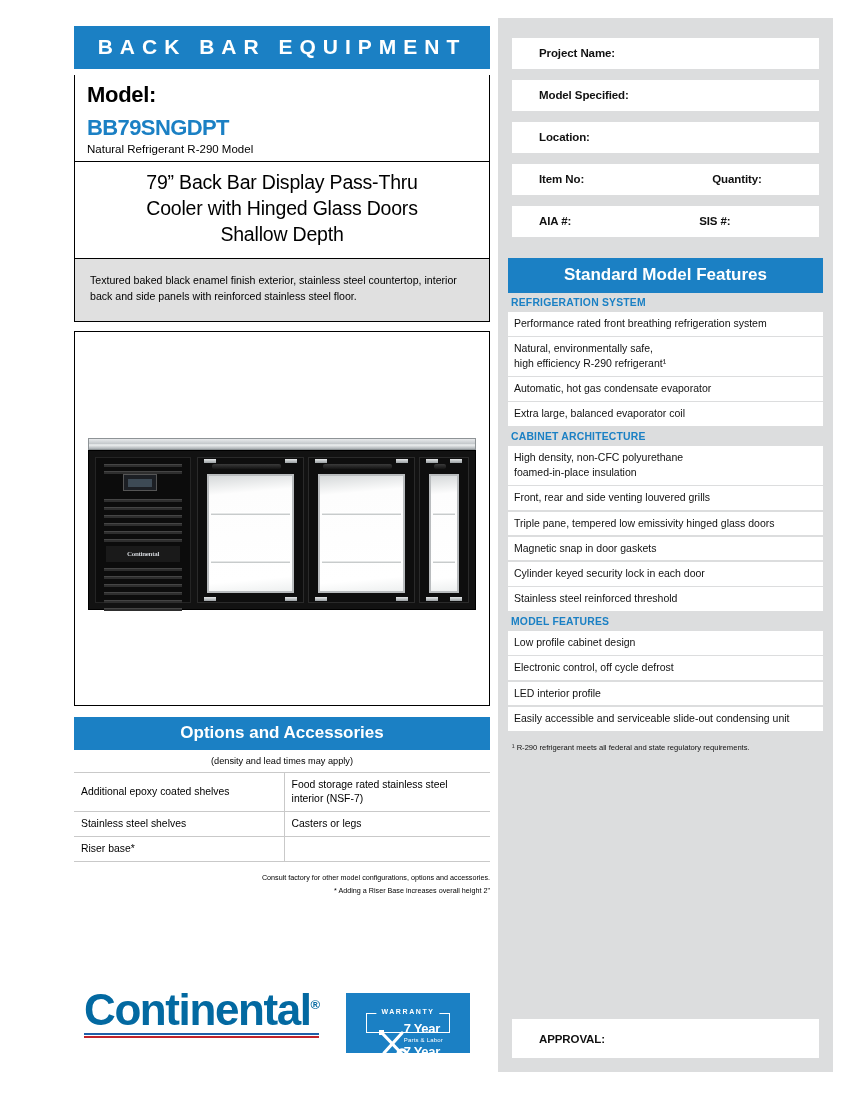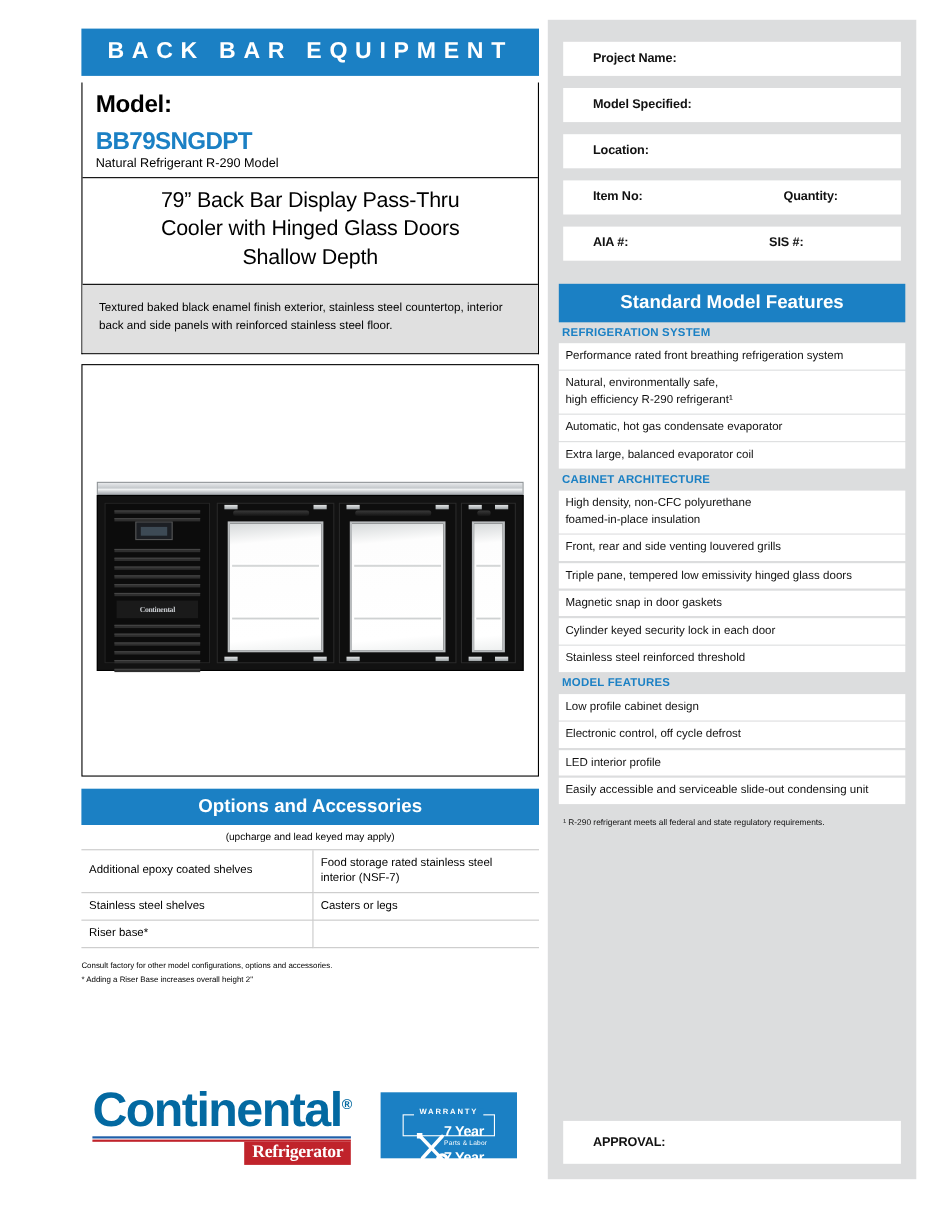--- a/index.html
+++ b/index.html
@@ -127,21 +127,21 @@
     border-bottom: 1px solid #c9c9c9;
   }
   .opt-table { width: 100%; border-collapse: collapse; }
   .opt-table td {
     font-size: 10.4px; color:#000; padding: 5px 8px 5px 7px;
     border-bottom: 1px solid #c9c9c9;
     vertical-align: middle; line-height:1.35;
   }
   .opt-table td.col1 { width: 50.5%; border-right: 1px solid #c9c9c9; }
   .opt-foot { padding-top: 9px; }
-  .opt-foot div { font-size: 7.2px; color:#000; line-height: 1.85; }
+  .opt-foot div { font-size: 7.2px; color:#000; line-height: 1.85; text-align: right; }
 
   
   .footer { position: absolute; left: 84px; top: 988px; width: 400px; height: 80px; }
   .logo-wrap { position:absolute; left:0; top:0; width: 235px; }
   .logo-word {
     font-family: Liberation Sans, sans-serif;
     font-size: 44px; font-weight: bold; color:#0369a1;
     letter-spacing: -1.4px; line-height: 1;
     position: relative;
   }
@@ -285,21 +285,21 @@
             </div>
             <div class="hinge" style="left:6px; bottom:1px;"></div>
             <div class="hinge" style="right:6px; bottom:1px;"></div>
           </div>
 
         </div>
       </div>
     </div>
 
     <div class="opt-banner">Options and Accessories</div>
-    <div class="opt-note">(upcharge and lead keyed may apply)</div>
+    <div class="opt-note">(density and lead times may apply)</div>
     <table class="opt-table">
       <tbody>
           <tr>
         <td class="col1">Additional epoxy coated shelves</td>
         <td>Food storage rated stainless steel interior (NSF-7)</td>
       </tr>
       <tr>
         <td class="col1">Stainless steel shelves</td>
         <td>Casters or legs</td>
       </tr>
@@ -313,23 +313,20 @@
       <div>Consult factory for other model configurations, options and accessories.</div>
       <div>* Adding a Riser Base increases overall height 2"</div>
     </div>
   </div>
 
   <div class="footer">
     <div class="logo-wrap">
       <div class="logo-word"><span>Continental</span><span class="logo-reg">®</span></div>
       <div class="logo-rule1"></div>
       <div class="logo-rule2"></div>
-      <div style="overflow:hidden">
-          <span class="logo-sub">Refrigerator</span>
-        </div>
     </div>
 
     <div class="warranty">
       <div class="warr-inner">
         <div class="warr-title">WARRANTY</div>
         <svg class="warr-tools" viewBox="0 0 34 32">
           <g stroke="#ffffff" stroke-width="3.2" fill="none" stroke-linecap="round">
             <line x1="7" y1="6" x2="27" y2="27"></line>
             <line x1="27" y1="6" x2="9" y2="26"></line>
           </g>

